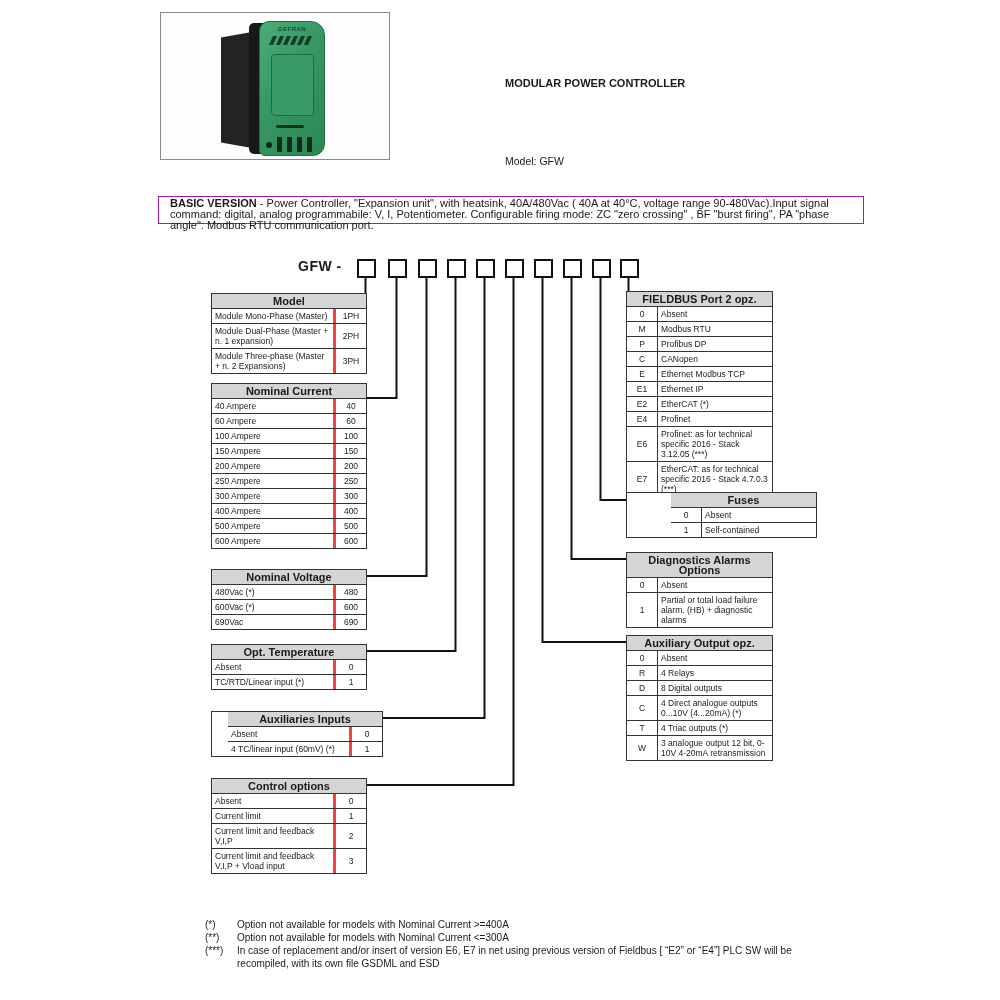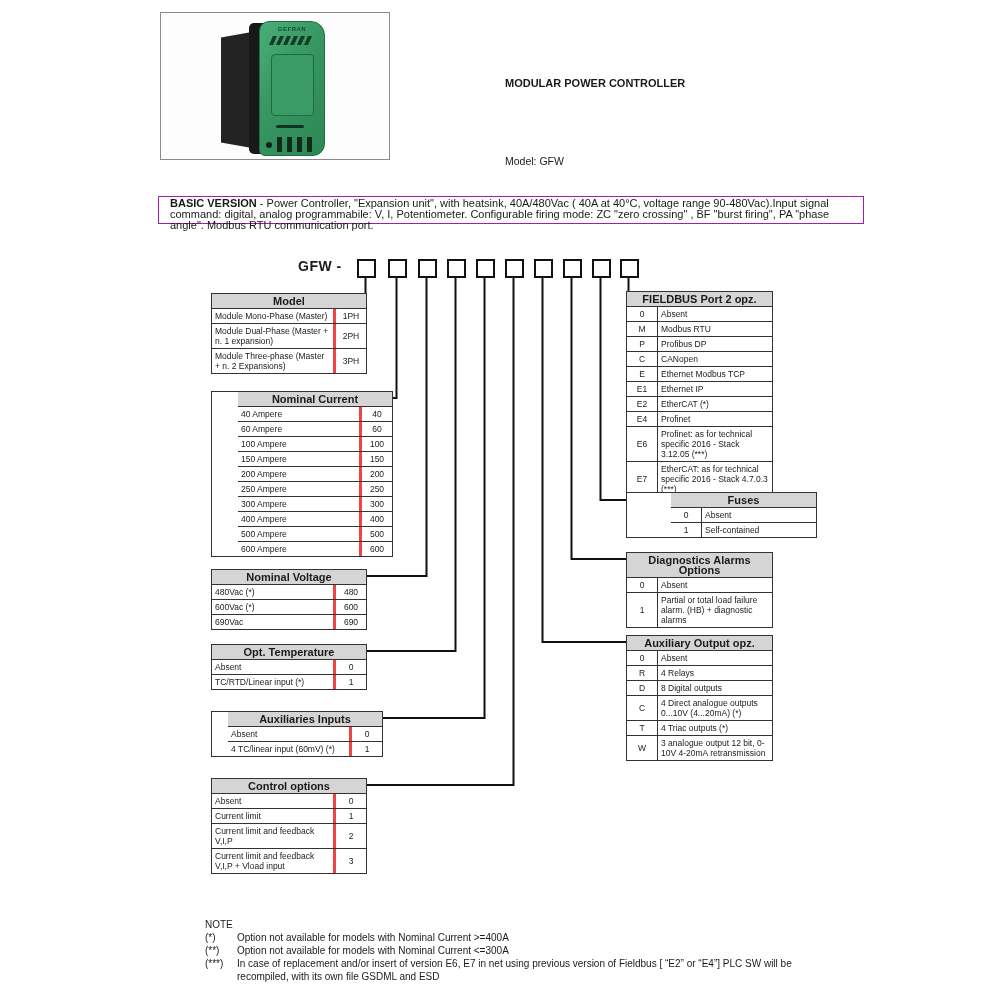--- a/index.html
+++ b/index.html
@@ -51,21 +51,21 @@
   .tbl-row{display:flex;border-bottom:1px solid #333;min-height:14px;align-items:stretch;}
   .tbl-row:last-child{border-bottom:none;}
   .cell{padding:2px 3px;display:flex;align-items:center;}
   .cell-label{flex:1;}
   .cell-code{width:24px;justify-content:center;text-align:center;font-weight:bold;}
   .code-right .cell-code{border-left:3px solid #ef4444;font-weight:normal;}
   .code-left .cell-code{border-right:1px solid #333;font-weight:normal;}
   .left-col{left:211px;width:154px;}
   .right-col{left:618px;width:145px;margin-left:8px;}
   #tbl-model{top:293px;}
-  #tbl-current{top:391px;padding-left:26px;}
+  #tbl-current{top:383px;}
   #tbl-voltage{top:569px;}
   #tbl-temp{top:644px;}
   #tbl-aux-in{top:711px;padding-left:16px;}
   #tbl-control{top:778px;}
   #tbl-fieldbus{top:291px;}
   #tbl-fuses{top:492px;padding-left:44px;}
   #tbl-diag{top:552px;}
   #tbl-aux-out{top:635px;}
 
   
@@ -343,21 +343,20 @@
         <div class="cell cell-code">T</div>
         <div class="cell cell-label">4 Triac outputs (*)</div>
       </div>
       <div class="tbl-row">
         <div class="cell cell-code">W</div>
         <div class="cell cell-label">3 analogue output 12 bit, 0-10V 4-20mA retransmission</div>
       </div>
     </div>
 
   <div class="notes">
-    <div class="note-title">NOTE</div>
     <div id="note-items">
         <div class="note-row">
           <div class="note-mark">(*)</div>
           <div class="note-text">Option not available for models with  Nominal Current  &gt;=400A</div>
         </div>
         <div class="note-row">
           <div class="note-mark">(**)</div>
           <div class="note-text">Option not available for models with  Nominal Current  &lt;=300A</div>
         </div>
         <div class="note-row">

